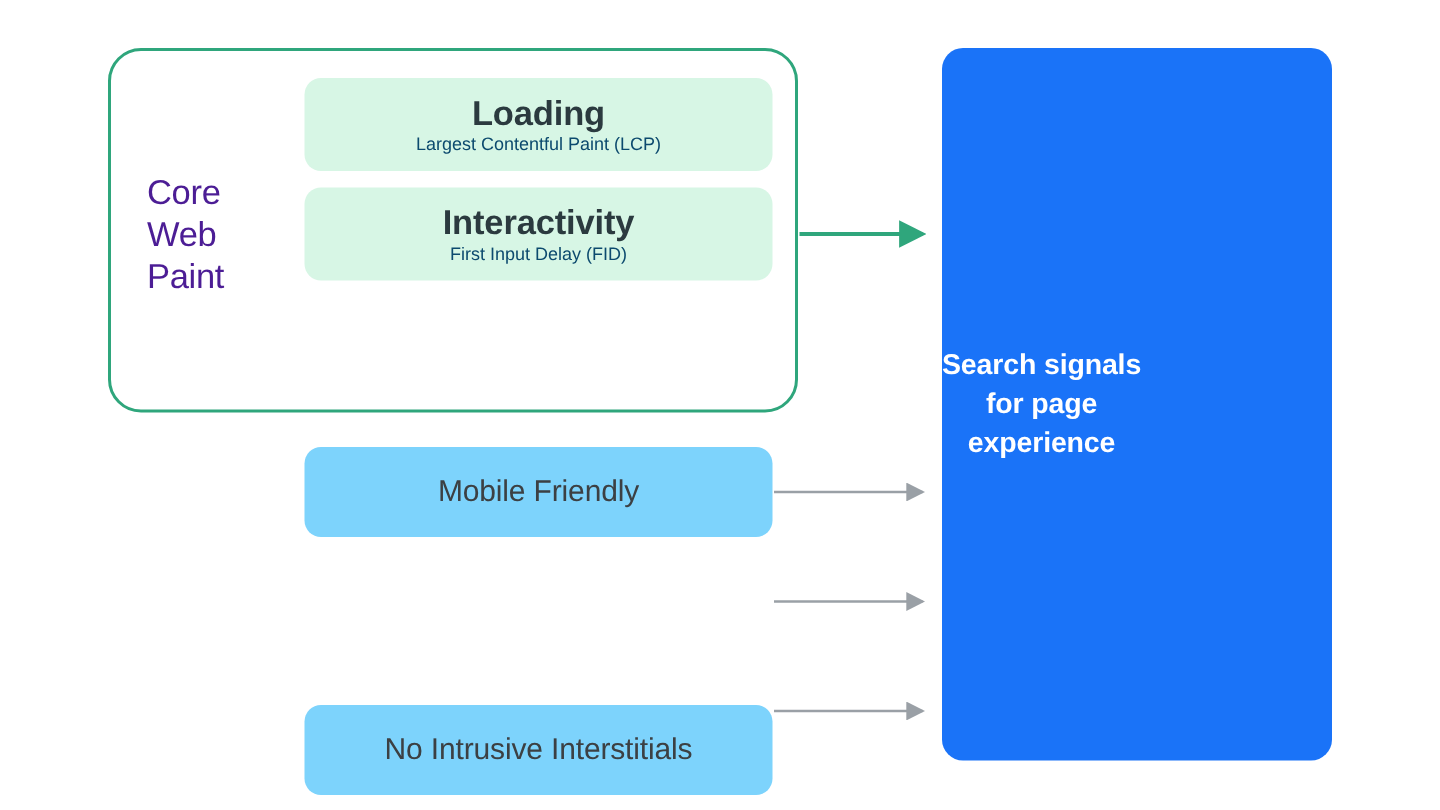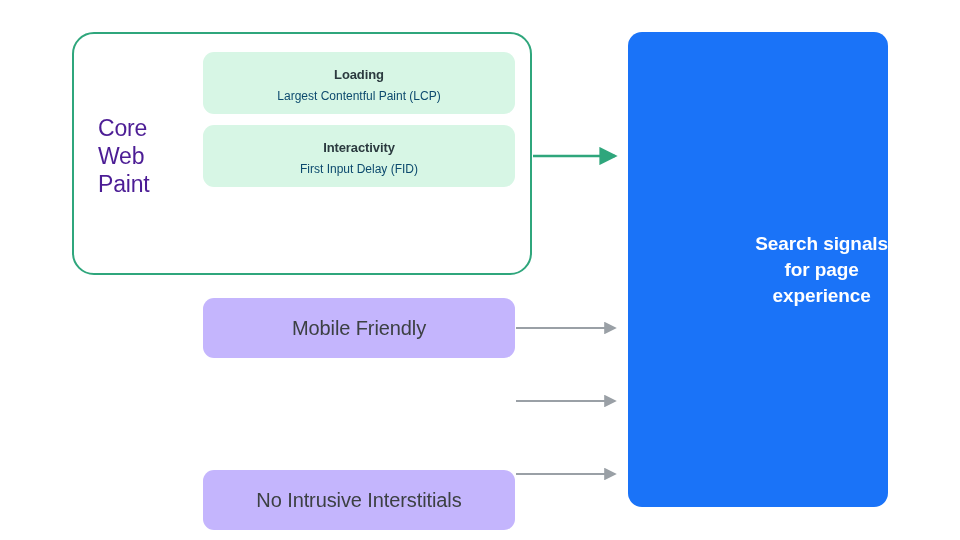--- a/index.html
+++ b/index.html
@@ -54,40 +54,40 @@
     border-radius: 11px;
     display: flex;
     flex-direction: column;
     align-items: center;
     justify-content: center;
   }
   .metric-card.m0 { top: 52px; }
   .metric-card.m1 { top: 125px; }
   .metric-card.m2 { top: 198px; }
   .metric-title {
-    font-size: 13px;
+    font-size: 23px;
     font-weight: bold;
     color: #2B3A3F;
     line-height: 24px;
     letter-spacing: -0.1px;
   }
   .metric-sub {
     font-size: 12px;
     color: #0c4a6e;
     line-height: 16px;
     margin-top: 1px;
   }
 
   
   .signal-card {
     position: absolute;
     left: 203px;
     width: 312px;
     height: 60px;
-    background: #c4b5fd;
+    background: #7dd3fc;
     border-radius: 11px;
     display: flex;
     align-items: center;
     justify-content: center;
   }
   .signal-card.s0 { top: 298px; }
   .signal-card.s1 { top: 371px; }
   .signal-card.s2 { top: 444px; margin-top: 26px; }
   .signal-label {
     font-size: 20px;
@@ -100,21 +100,21 @@
   .outcome-panel {
     position: absolute;
     left: 628px;
     top: 32px;
     width: 260px;
     height: 475px;
     background: #1A73F8;
     border-radius: 14px;
     display: flex;
     align-items: center;
-    justify-content: flex-end;
+    justify-content: flex-start;
   }
   .outcome-text {
     color: #ffffff;
     font-size: 19px;
     font-weight: bold;
     line-height: 26px;
     text-align: center;
     letter-spacing: -0.1px;
     white-space: pre-line;
   }

